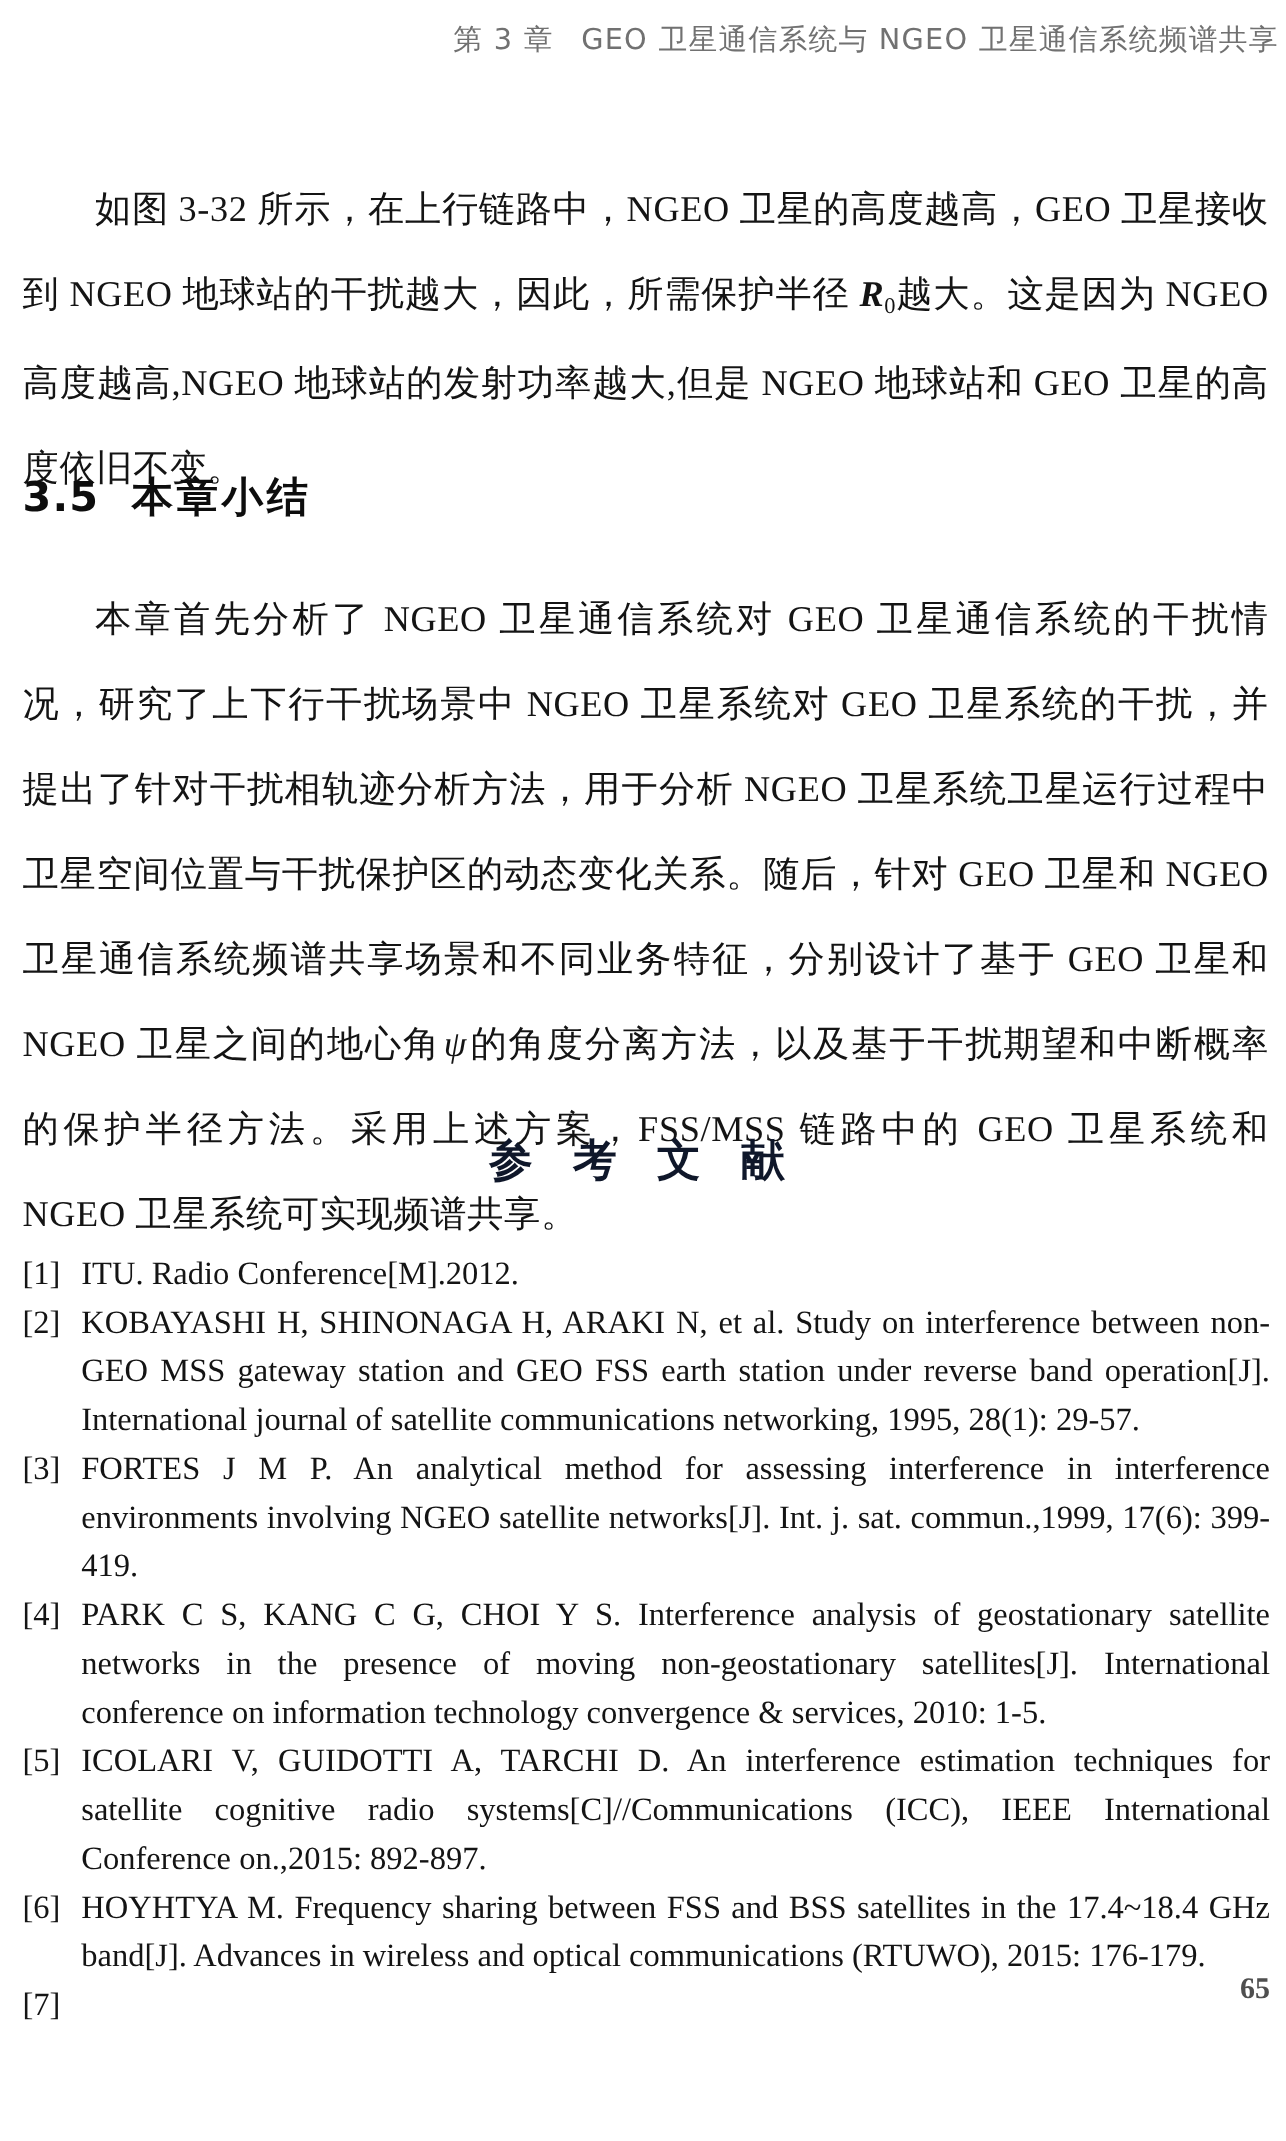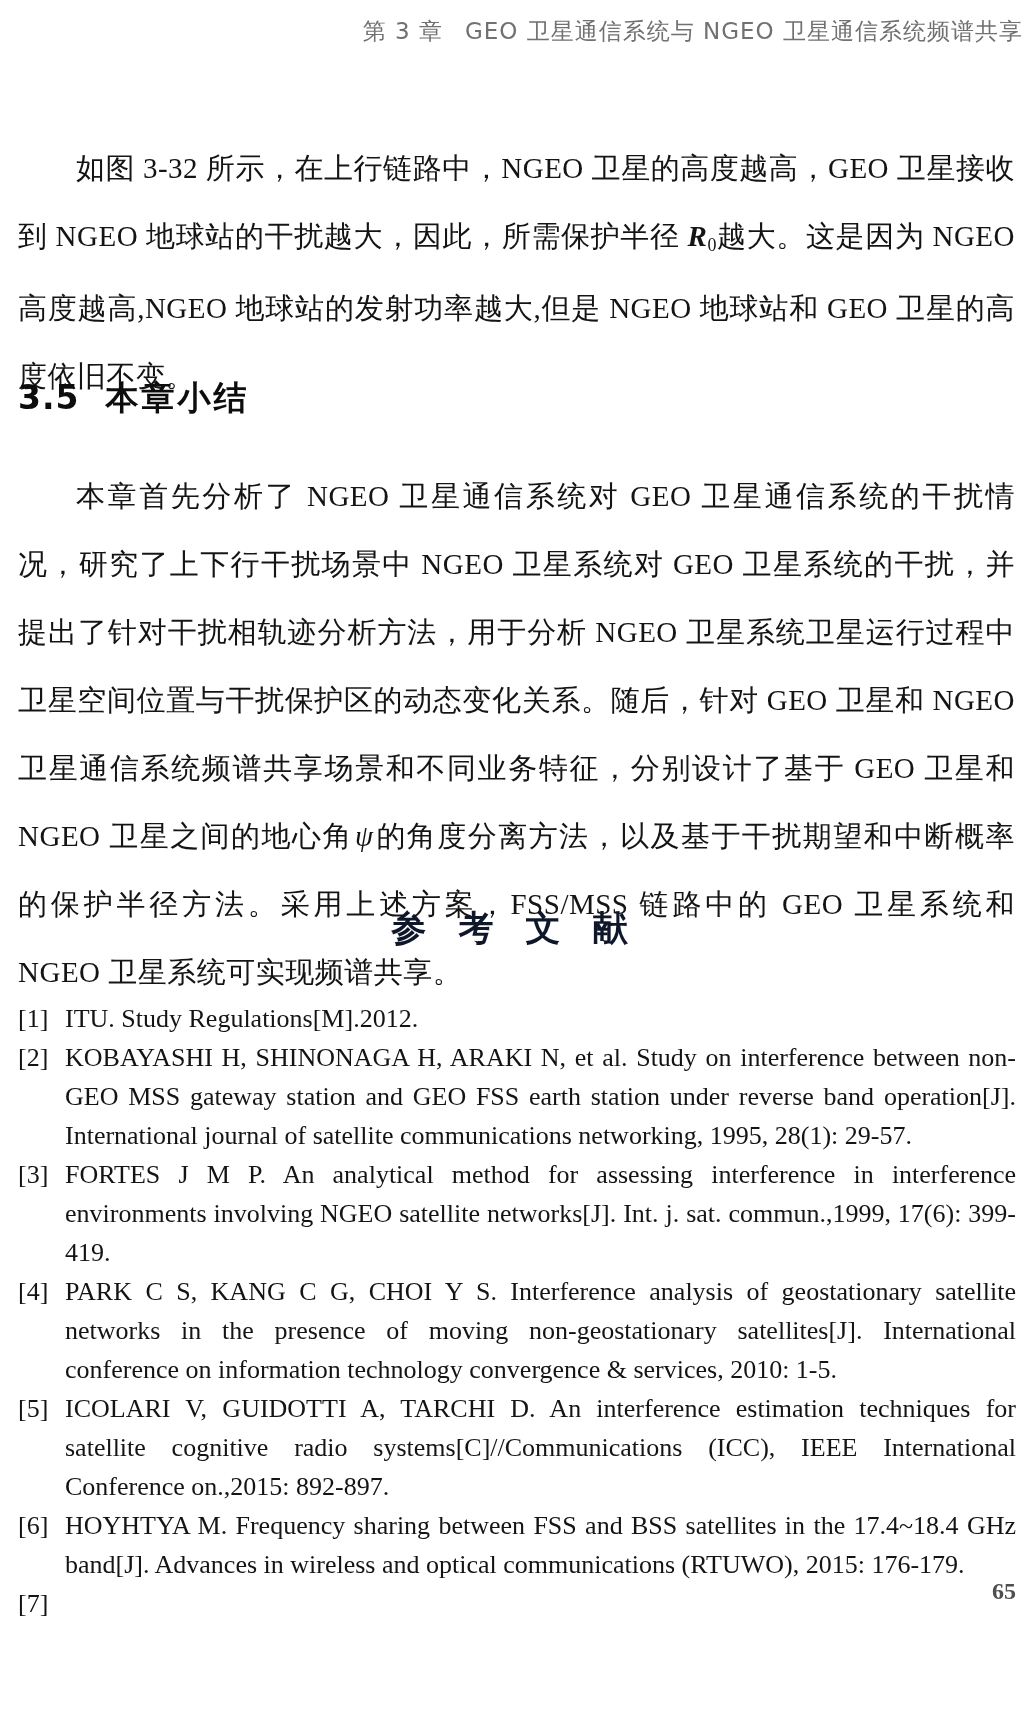--- a/index.html
+++ b/index.html
@@ -108,21 +108,21 @@
 <h2 class="section-heading">
   <span class="section-number">3.5</span><span class="section-title">本章小结</span>
 </h2>
 
 <p class="body-para para-2"><span>本章首先分析了 NGEO 卫星通信系统对 GEO 卫星通信系统的干扰情况，研究了上下行干扰场景中 NGEO 卫星系统对 GEO 卫星系统的干扰，并提出了针对干扰相轨迹分析方法，用于分析 NGEO 卫星系统卫星运行过程中卫星空间位置与干扰保护区的动态变化关系。随后，针对 GEO 卫星和 NGEO 卫星通信系统频谱共享场景和不同业务特征，分别设计了基于 GEO 卫星和 NGEO 卫星之间的地心角</span><span class="psi-symbol">ψ</span><span>的角度分离方法，以及基于干扰期望和中断概率的保护半径方法。采用上述方案，FSS/MSS 链路中的 GEO 卫星系统和 NGEO 卫星系统可实现频谱共享。</span></p>
 
 <h2 class="references-title">参 考 文 献</h2>
 
 <ol class="reference-list">
   <li class="reference-item">
-    <span class="reference-label">[1]</span><span class="reference-text">ITU. Study Regulations[M].2012.</span>
+    <span class="reference-label">[1]</span><span class="reference-text">ITU. Radio Conference[M].2012.</span>
   </li>
   <li class="reference-item">
     <span class="reference-label">[2]</span><span class="reference-text">KOBAYASHI H, SHINONAGA H, ARAKI N, et al. Study on interference between non-GEO MSS gateway station and GEO FSS earth station under reverse band operation[J]. International journal of satellite communications networking, 1995, 28(1): 29-57.</span>
   </li>
   <li class="reference-item">
     <span class="reference-label">[3]</span><span class="reference-text">FORTES J M P. An analytical method for assessing interference in interference environments involving NGEO satellite networks[J]. Int. j. sat. commun.,1999, 17(6): 399-419.</span>
   </li>
   <li class="reference-item">
     <span class="reference-label">[4]</span><span class="reference-text">PARK C S, KANG C G, CHOI Y S. Interference analysis of geostationary satellite networks in the presence of moving non-geostationary satellites[J]. International conference on information technology convergence &amp; services, 2010: 1-5.</span>
   </li>

